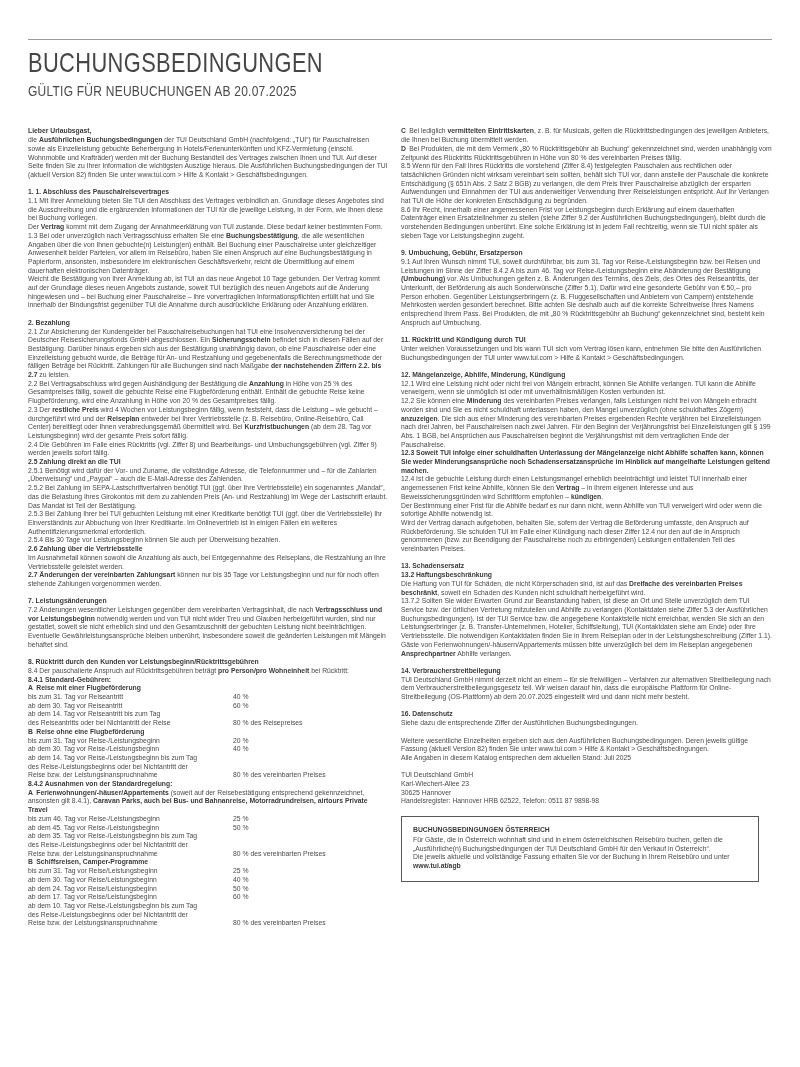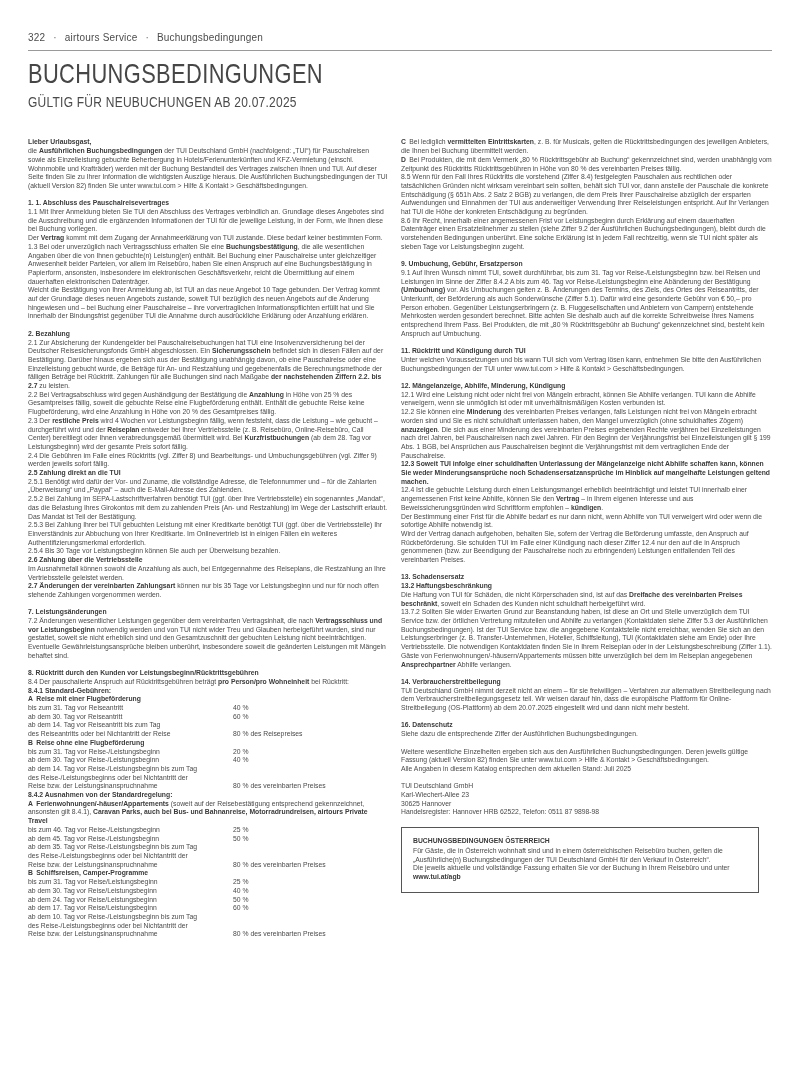--- a/index.html
+++ b/index.html
@@ -23,27 +23,20 @@
   .fee { display:flex; align-items:flex-end; }
   .fl { flex:0 0 205px; white-space:pre-line; }
   .fv { flex:none; white-space:nowrap; }
   .box { border:1px solid #555; margin-top:10px; padding:9px 11px 10px 11px; width:358px; }
   .box-title { font-weight:700; color:#3a3a3a; margin-bottom:1px; }
 </style>
 </head>
 <body>
 
 <div class="page">
-  <div class="breadcrumb">
-    <span>322</span>
-    <span class="sep">·</span>
-    <span>airtours Service</span>
-    <span class="sep">·</span>
-    <span>Buchungsbedingungen</span>
-  </div>
   <div class="rule"></div>
   <h1 class="title">BUCHUNGSBEDINGUNGEN</h1>
   <h2 class="subtitle">GÜLTIG FÜR NEUBUCHUNGEN AB 20.07.2025</h2>
   <div class="cols">
     <div class="col left">
         <p class="para"><span class="b">Lieber Urlaubsgast,</span></p>
         <p class="para"><span>die </span><span class="b">Ausführlichen Buchungsbedingungen</span><span> der TUI Deutschland GmbH (nachfolgend: „TUI“) für Pauschalreisen sowie als Einzelleistung gebuchte Beherbergung in Hotels/Ferienunterkünften und KFZ-Vermietung (einschl. Wohnmobile und Krafträder) werden mit der Buchung Bestandteil des Vertrages zwischen Ihnen und TUI. Auf dieser Seite finden Sie zu Ihrer Information die wichtigsten Auszüge hieraus. Die Ausführlichen Buchungsbedingungen der TUI (aktuell Version 82) finden Sie unter www.tui.com &gt; Hilfe &amp; Kontakt &gt; Geschäftsbedingungen.</span></p>
         <div class="sp"></div>
         <div class="h">1. 1. Abschluss des Pauschalreisevertrages</div>
         <p class="para"><span>1.1 Mit Ihrer Anmeldung bieten Sie TUI den Abschluss des Vertrages verbindlich an. Grundlage dieses Angebotes sind die Ausschreibung und die ergänzenden Informationen der TUI für die jeweilige Leistung, in der Form, wie Ihnen diese bei Buchung vorliegen.</span></p>

